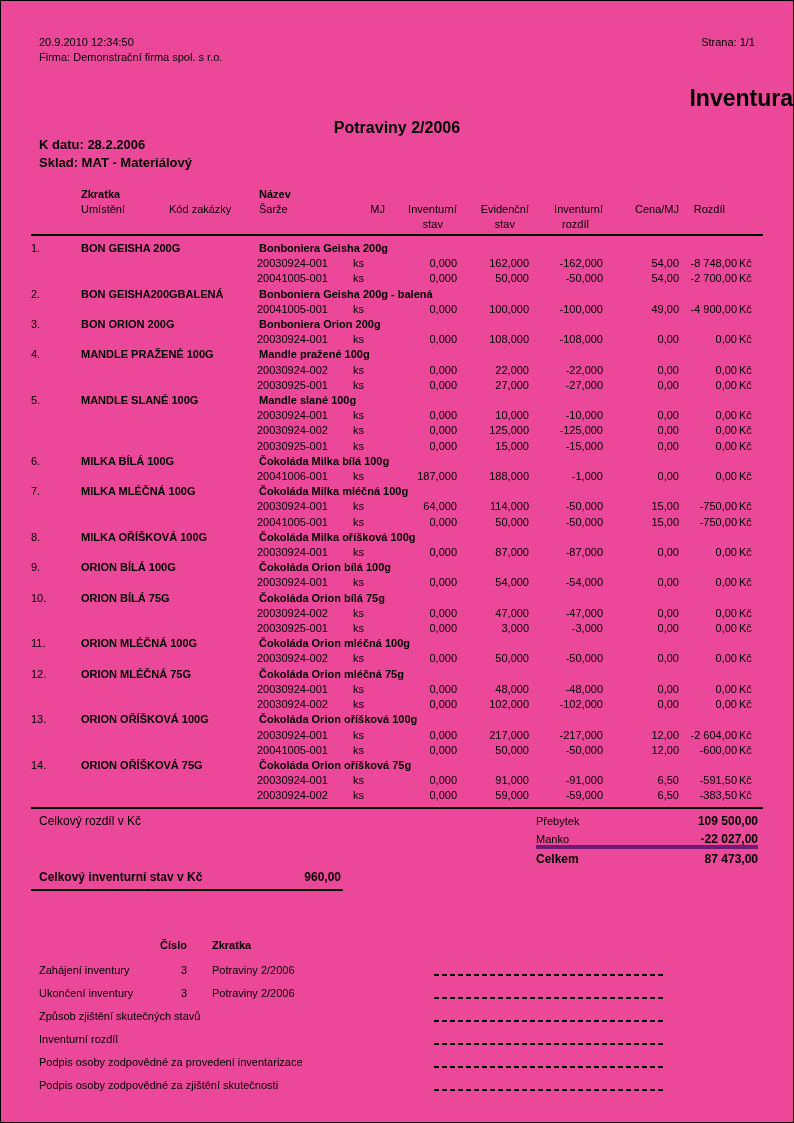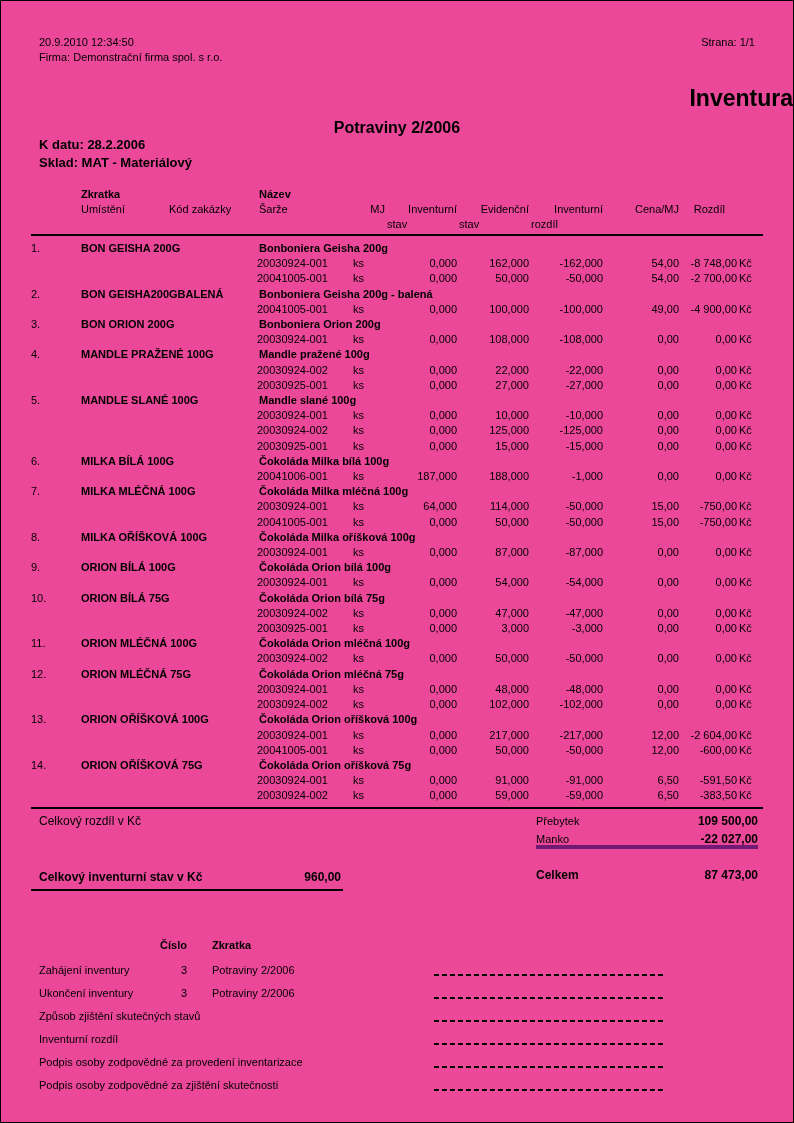--- a/index.html
+++ b/index.html
@@ -26,39 +26,39 @@
   .sklad { position: absolute; top: 154px; left: 38px; font-size: 13px; font-weight: bold; }
 
   
   .inv-table { position: absolute; top: 186px; left: 30px; width: 732px;
                border-collapse: collapse; table-layout: fixed; font-size: 11px; }
   .inv-table th, .inv-table td { padding: 0; white-space: nowrap; overflow: visible; }
   thead th { font-weight: normal; text-align: left; vertical-align: bottom; line-height: 15px; height: 15px; }
   thead tr.h3 th { border-bottom: 2px solid #000; padding-bottom: 2px; }
   thead .th-b { font-weight: bold; }
   thead .hr { text-align: right; padding-right: 2px; }
-  thead .hr2 { padding-right: 16px; }
+  thead .hr2 { text-align: right; padding-right: 16px; }
   thead .h-rozdil { text-align: right; padding-right: 14px; }
   thead .h-sarze, tbody .c-nz { padding-left: 2px; }
   tbody td { height: 15.2px; line-height: 15.2px; }
   tbody tr.first td { padding-top: 5px; }
   .c-num { padding-left: 7px; }
   .c-sz  { padding-left: 12px; }
   .c-mj  { padding-left: 6px; }
   .c-kc  { padding-left: 5px; }
   td.num { text-align: right; padding-right: 2px; }
 
   
   .totals-rule  { position: absolute; top: 806px; left: 30px; width: 732px; border-top: 2px solid #000; }
   .totals-label { position: absolute; top: 813px; left: 38px; font-size: 12px; font-weight: normal; }
   .totals-block { position: absolute; top: 812px; left: 535px; width: 222px; font-size: 11px; }
   .tot-row { display: flex; height: 18px; line-height: 16px; }
   .tot-row .val { margin-left: auto; font-weight: bold; font-size: 12px; }
   .tot-row.manko { border-bottom: 4px solid #701a75; }
-  .tot-row.celkem { padding-top: 18px; }
+  .tot-row.celkem { padding-top: 2px; }
   .tot-row.celkem .lab { font-weight: bold; font-size: 12px; }
 
   .invstav { position: absolute; top: 869px; left: 30px; width: 312px;
              border-bottom: 2px solid #000; padding: 0 2px 5px 8px;
              font-size: 12px; font-weight: bold; display: flex; gap: 15px; }
   .invstav .val { margin-left: auto; }
 
   
   .signatures { position: absolute; top: 938px; left: 38px; right: 38px; font-size: 11px; }
   .sig-head { position: relative; height: 22px; font-weight: bold; }

